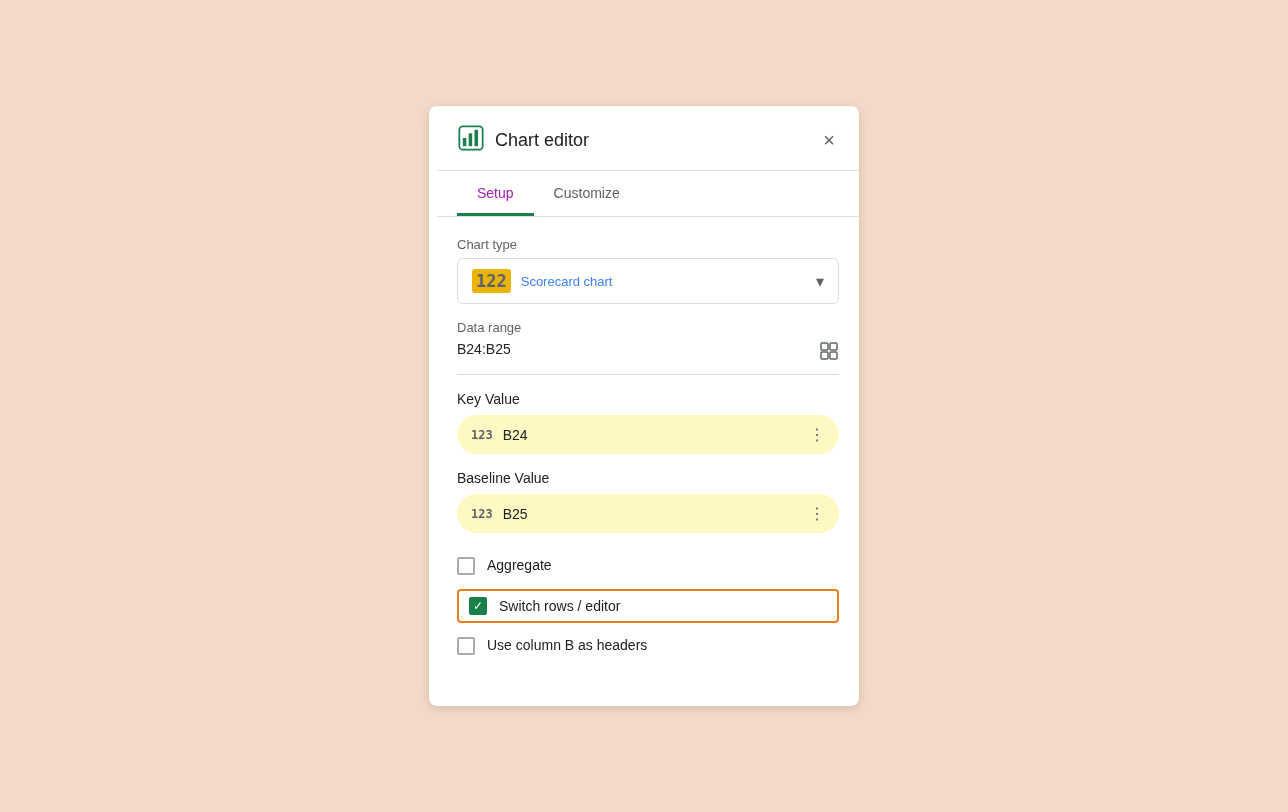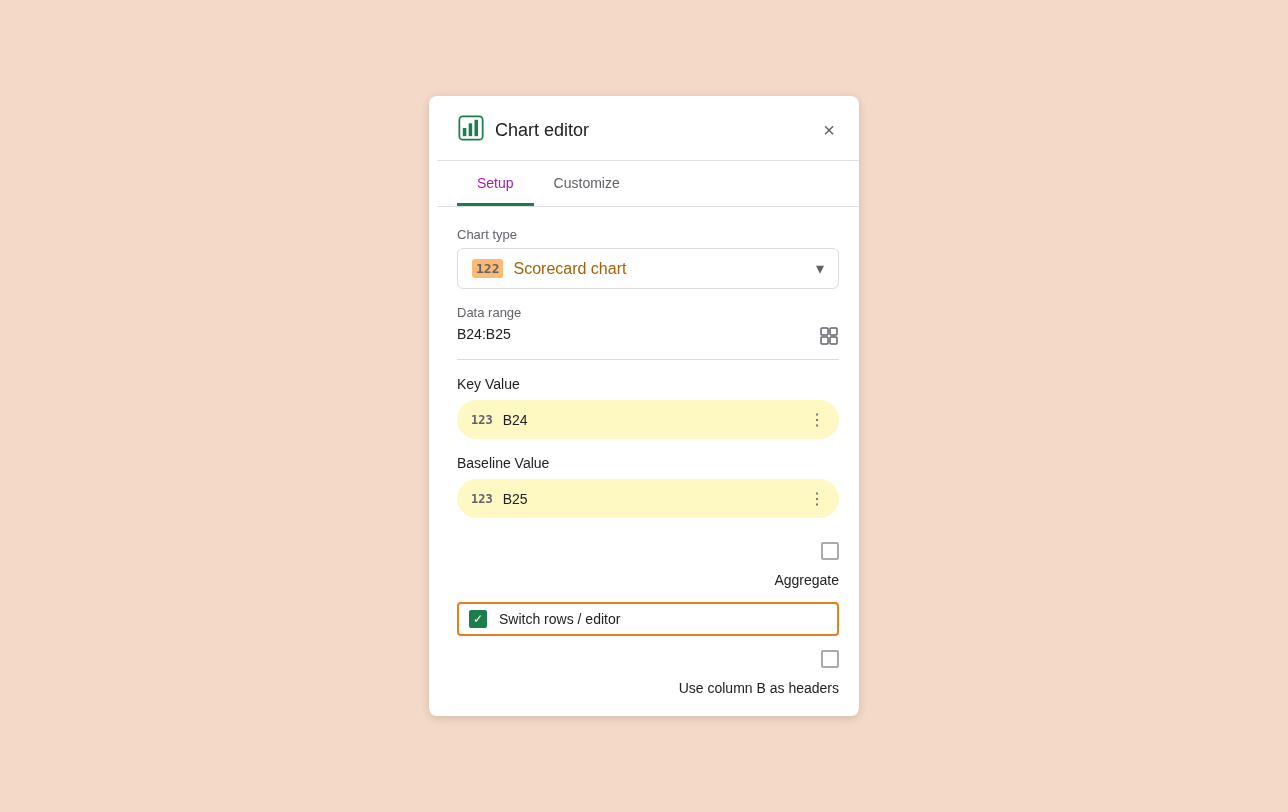--- a/index.html
+++ b/index.html
@@ -103,33 +103,33 @@
       align-items: center;
       border: 1px solid #dadce0;
       border-radius: 6px;
       padding: 10px 14px;
       cursor: pointer;
       gap: 10px;
       background: #fff;
     }
 
     .chart-type-icon {
-      font-size: 13px;
-      color: #5f6368;
-      background: #fdba74;
+      font-size: 17px;
+      color: #5f6368;
+      background: #eab308;
       border-radius: 3px;
       padding: 2px 4px;
       font-family: monospace;
       font-weight: bold;
     }
 
     .chart-type-label {
       flex: 1;
-      font-size: 16px;
-      color: #a16207;
+      font-size: 13px;
+      color: #3b82f6;
     }
 
     .dropdown-arrow {
       color: #5f6368;
       font-size: 16px;
     }
 
     .data-range-section {
       display: flex;
       flex-direction: column;
@@ -196,23 +196,22 @@
 
     .checkboxes-section {
       display: flex;
       flex-direction: column;
       gap: 14px;
       margin-top: 8px;
     }
 
     .checkbox-row {
       display: flex;
-      align-items: flex-end;
+      align-items: flex-start;
       gap: 12px;
-      flex-direction: column;
     }
 
     .checkbox-box {
       width: 18px;
       height: 18px;
       border: 2px solid #aaa;
       border-radius: 2px;
       background: #fff;
       flex-shrink: 0;
       display: flex;

